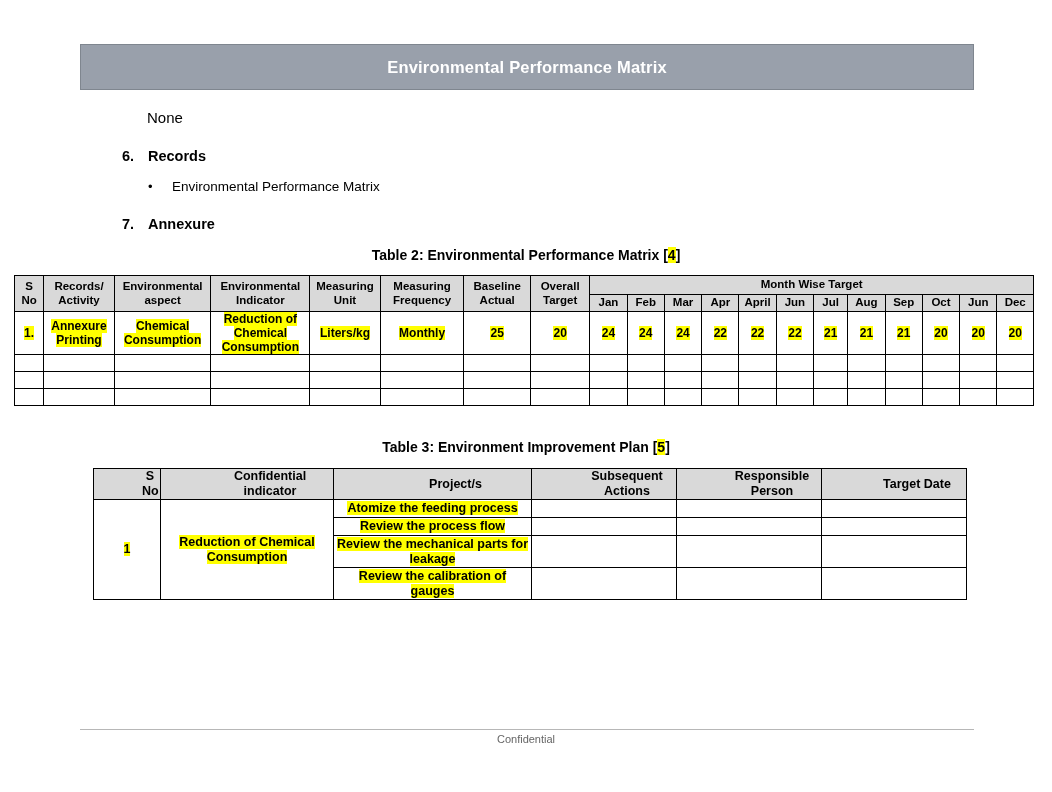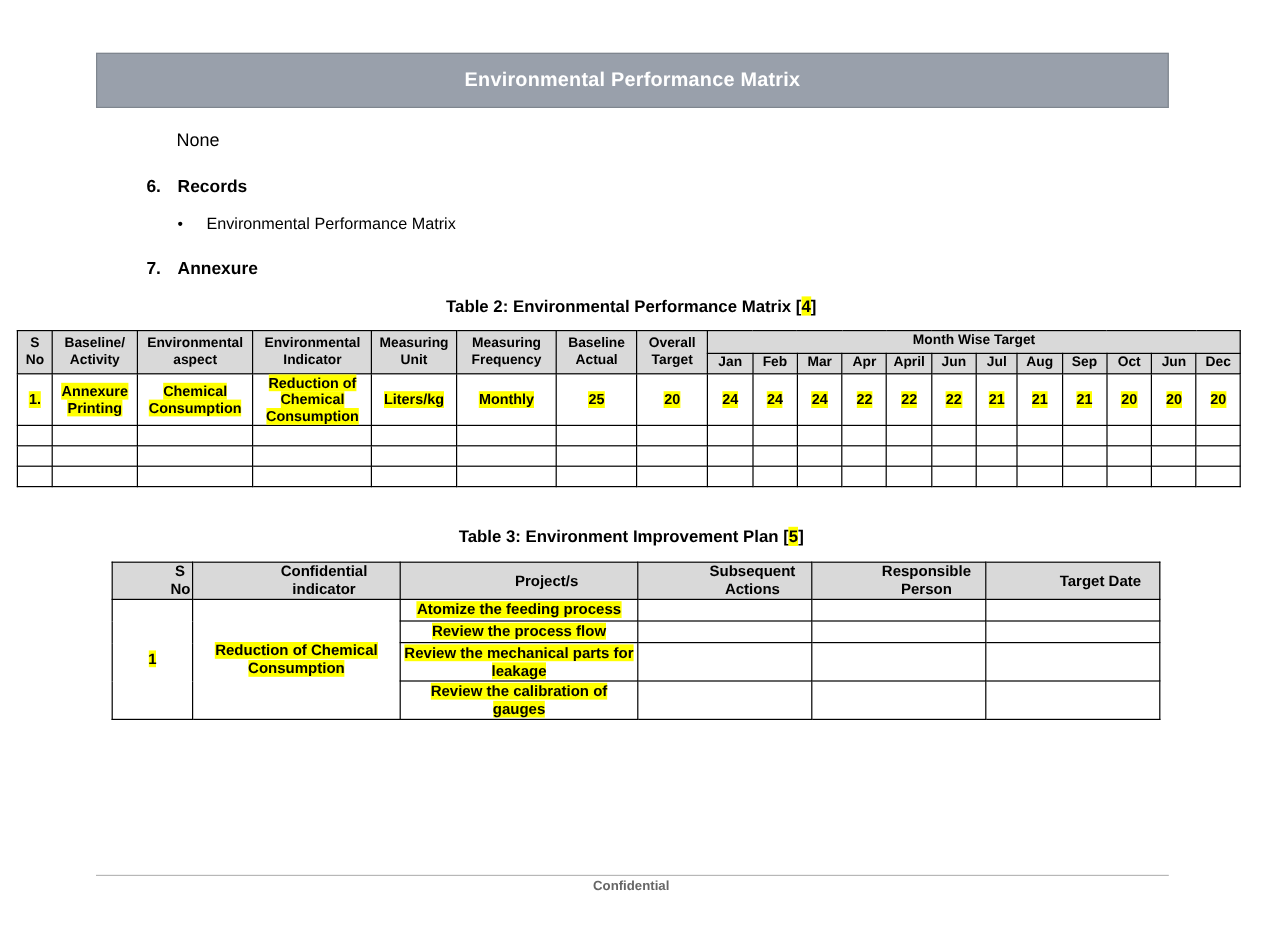--- a/index.html
+++ b/index.html
@@ -159,21 +159,20 @@
     background: #b7b7b7;
   }
   .footer-text {
     position: absolute;
     left: 0;
     top: 733px;
     width: 1052px;
     text-align: center;
     font-size: 11px;
     color: #666666;
-    font-weight: bold;
   }
 </style>
 </head>
 <body>
 
 <div class="banner">
   <span class="banner-title">Environmental Performance Matrix</span>
 </div>
 
 <div class="none-line">None</div>
@@ -222,21 +221,21 @@
       <col style="width:37px">
       <col style="width:36px">
   </colgroup>
   <thead>
     <tr class="h-top">
       <th rowspan="2">
         <div>S</div>
         <div>No</div>
       </th>
       <th rowspan="2">
-        <div>Baseline/</div>
+        <div>Records/</div>
         <div>Activity</div>
       </th>
       <th rowspan="2">
         <div>Environmental</div>
         <div>aspect</div>
       </th>
       <th rowspan="2">
         <div>Environmental</div>
         <div>Indicator</div>
       </th>

